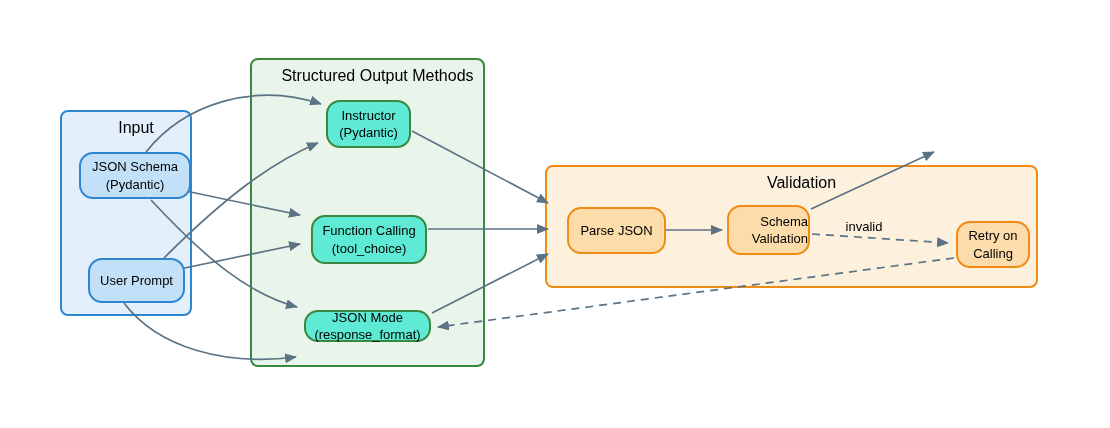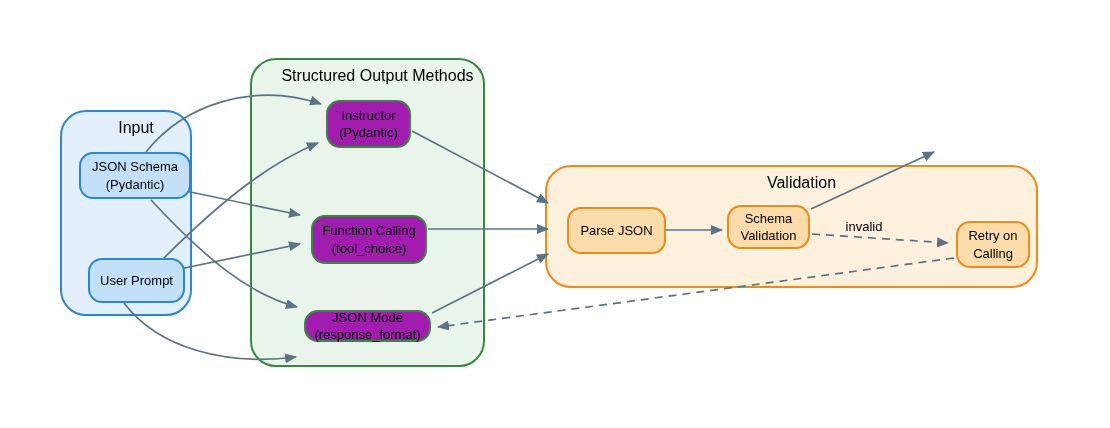--- a/index.html
+++ b/index.html
@@ -7,21 +7,21 @@
     position: relative;
     width: 1110px;
     height: 428px;
     background: #ffffff;
     font-family: "Liberation Sans", sans-serif;
     color: #000000;
     overflow: hidden;
   }
   .group {
     position: absolute;
-    border-radius: 26px;
+    border-radius: 8px;
     border: 2px solid;
     box-sizing: border-box;
     z-index: 1;
     padding-left: 20px;
   }
   .group-title {
     text-align: center;
     font-size: 16px;
     padding-top: 7px;
     color: #000000;
@@ -46,31 +46,31 @@
     display: flex;
     flex-direction: column;
     align-items: center;
     justify-content: center;
     text-align: center;
     font-size: 13px;
     line-height: 1.32;
     z-index: 3;
   }
   .node-blue   { background: #c3e0f9; border-color: #2e86d0; margin-left: 11px; }
-  .node-green  { background: #a21caf; border-color: #38883f; }
+  .node-green  { background: #5eead4; border-color: #38883f; }
   .node-orange { background: #fcdcab; border-color: #ee8c15; }
   .node-purple { background: #f3e7f9; border-color: #a04fb8; border-radius: 50%; }
 
   .n-json-schema       { left: 68px;  top: 152px; width: 112px; height: 47px; }
   .n-user-prompt       { left: 77px;  top: 258px; width: 97px;  height: 45px; }
   .n-instructor        { left: 326px; top: 100px; width: 85px;  height: 48px; }
   .n-function-calling  { left: 311px; top: 215px; width: 116px; height: 49px; }
   .n-json-mode         { left: 304px; top: 310px; width: 127px; height: 32px; }
   .n-parse-json        { left: 567px; top: 207px; width: 99px;  height: 47px; }
-  .n-schema-validation { left: 727px; top: 205px; width: 83px;  height: 44px; }
+  .n-schema-validation { left: 727px; top: 205px; width: 83px;  height: 50px; align-items: flex-end; }
   .n-retry             { left: 956px; top: 221px; width: 74px;  height: 47px; }
   .n-typed-object      { left: 921px; top: 103px; width: 142px; height: 51px; }
 
   svg.edges {
     position: absolute;
     left: 0; top: 0;
     width: 1110px; height: 428px;
     z-index: 2;
   }
   svg.edges path.edge {

